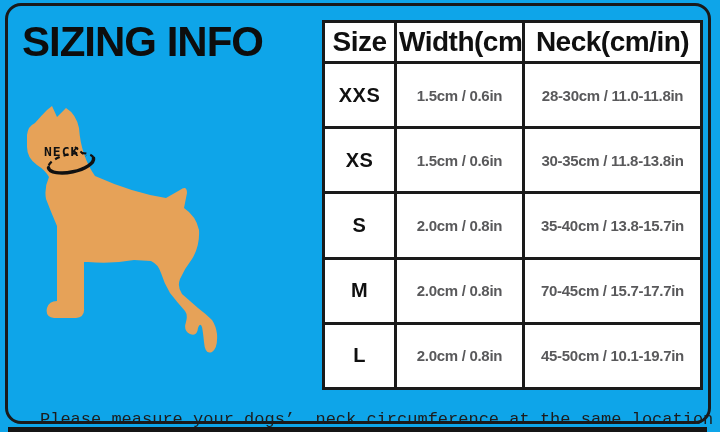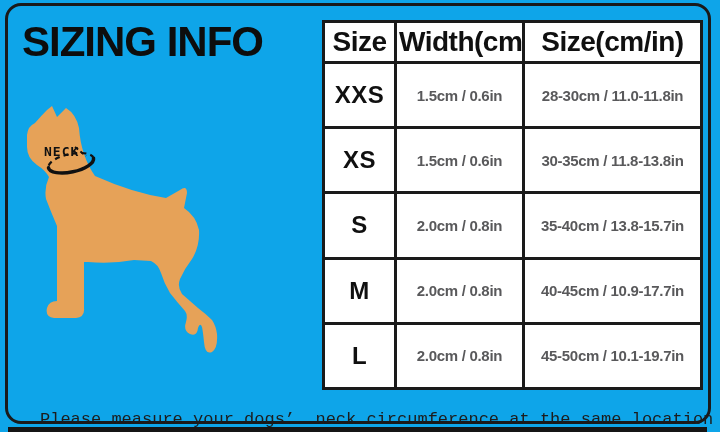--- a/index.html
+++ b/index.html
@@ -33,21 +33,21 @@
     border-collapse:collapse;table-layout:fixed;background:#fff;
   }
   .size-table th,.size-table td{
     border:3px solid var(--line);text-align:center;vertical-align:middle;
     padding:0 2px;overflow:hidden;white-space:nowrap;
   }
   .size-table thead th{
     height:38px;font-size:28px;font-weight:bold;color:#101010;letter-spacing:-0.5px;
   }
   .c-size{
-    font-size:24px;font-weight:bold;color:#101010;letter-spacing:0.5px;height:36px;
+    font-size:20px;font-weight:bold;color:#101010;letter-spacing:0.5px;height:36px;
   }
   .c-val{
     font-size:15px;font-weight:bold;color:var(--value-color);letter-spacing:-0.3px;
   }
   .footer{
     position:absolute;left:26px;top:396px;margin:14px;width:680px;
     font-size:17px;color:#1c1c1c;white-space:pre-wrap;
     font-family:Liberation Mono, monospace;
   }
 </style>
@@ -115,21 +115,21 @@
   <table class="size-table">
     <colgroup>
       <col style="width:72px">
       <col style="width:128px">
       <col style="width:178px">
     </colgroup>
     <thead>
       <tr>
         <th>Size</th>
         <th>Width(cm/in)</th>
-        <th>Size(cm/in)</th>
+        <th>Neck(cm/in)</th>
       </tr>
     </thead>
     <tbody id="table-body">
   <tr>
     <td class="c-size">XXS</td>
     <td class="c-val">1.5cm / 0.6in</td>
     <td class="c-val">28-30cm / 11.0-11.8in</td>
   </tr>
 
   <tr>
@@ -140,21 +140,21 @@
 
   <tr>
     <td class="c-size">S</td>
     <td class="c-val">2.0cm / 0.8in</td>
     <td class="c-val">35-40cm / 13.8-15.7in</td>
   </tr>
 
   <tr>
     <td class="c-size">M</td>
     <td class="c-val">2.0cm / 0.8in</td>
-    <td class="c-val">40-45cm / 10.9-17.7in</td>
+    <td class="c-val">70-45cm / 15.7-17.7in</td>
   </tr>
 
   <tr>
     <td class="c-size">L</td>
     <td class="c-val">2.0cm / 0.8in</td>
     <td class="c-val">45-50cm / 10.1-19.7in</td>
   </tr>
 
 
 

